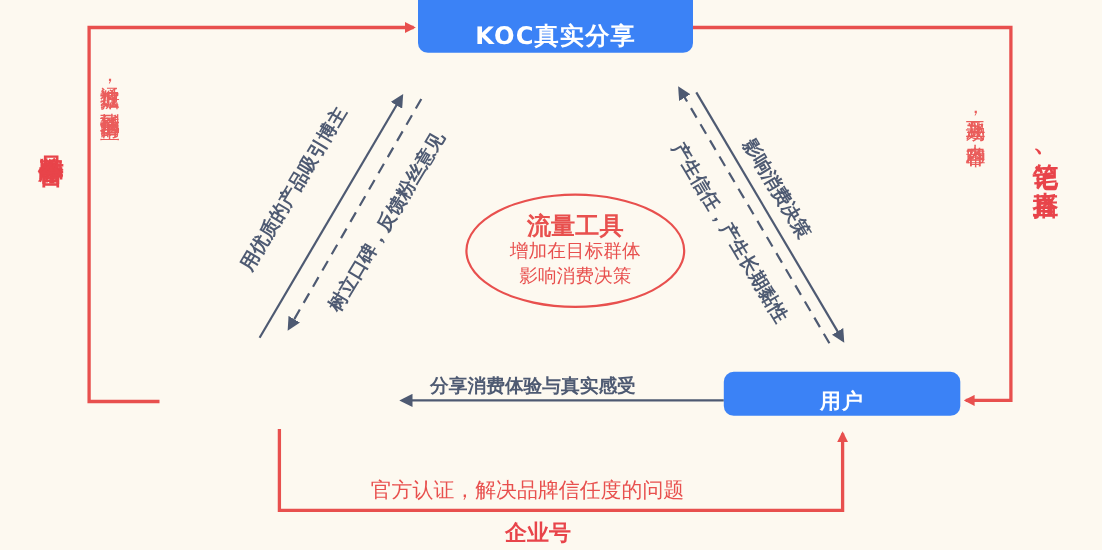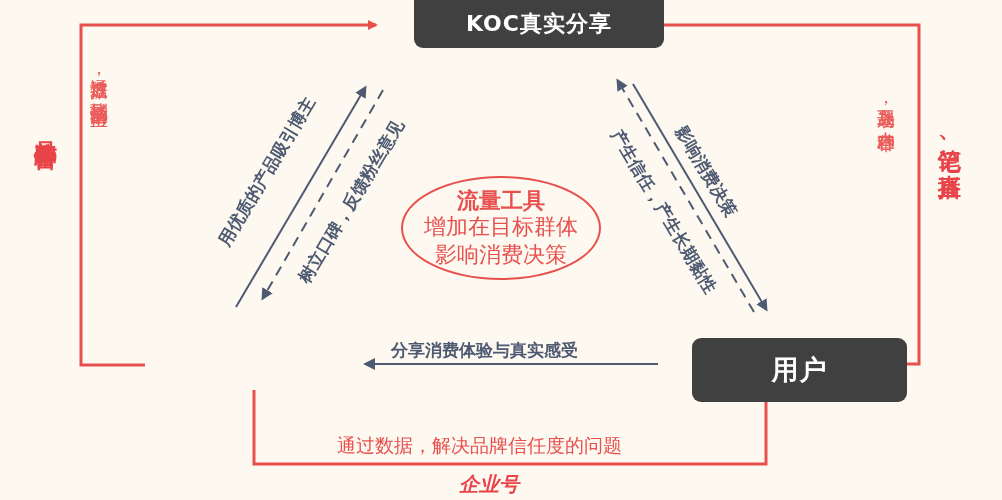--- a/index.html
+++ b/index.html
@@ -6,31 +6,30 @@
   body {
     width: 1002px; height: 500px; overflow: hidden;
     background: #fdf9f0;
     font-family: "DejaVu Sans", "Liberation Sans", sans-serif;
     position: relative;
   }
   .canvas { position: absolute; left: 0; top: 0; width: 1002px; height: 500px; }
   svg.lines { position: absolute; left: 0; top: 0; }
   .node {
     position: absolute;
-    background: #404040;
+    background: #3b82f6;
     border-radius: 9px;
     color: #ffffff;
     font-weight: bold;
-    display: flex; align-items: center; justify-content: center;
+    display: flex; align-items: flex-end; justify-content: center;
     letter-spacing: 1px;
-    margin-left: 34px;
   }
   #node-koc { left: 380px; top: 0px; width: 250px; height: 48px; font-size: 22px; border-radius: 0 0 9px 9px; }
   #node-brand { left: 145px; top: 338px; width: 217px; height: 52px; font-size: 21px; }
-  #node-user { left: 658px; top: 338px; width: 215px; height: 64px; font-size: 27px; }
+  #node-user { left: 658px; top: 338px; width: 215px; height: 40px; font-size: 19px; }
 
   .vtext {
     position: absolute;
     writing-mode: vertical-rl;
     text-orientation: upright;
     color: #e8504e;
     line-height: 1;
   }
   .v-bold { font-weight: bold; font-size: 23px; letter-spacing: 1px; color: #e8444a; }
   .v-thin { font-size: 18px; letter-spacing: 1px; color: #ea5d5b; }
@@ -47,34 +46,34 @@
     white-space: nowrap;
     transform-origin: center center;
   }
   #diag-left-1 { left: 182px; top: 160px; transform: rotate(-59deg); }
   #diag-left-2 { left: 258px; top: 190px; transform: rotate(-59deg); }
   #diag-right-1 { left: 655px; top: 160px; transform: rotate(59deg); }
   #diag-right-2 { left: 570px; top: 200px; transform: rotate(59deg); }
 
   .ellipse {
     position: absolute;
-    left: 401px; top: 176px; width: 200px; height: 104px;
+    left: 423px; top: 176px; width: 200px; height: 104px;
     border: 2px solid #e8504e;
     border-radius: 50%;
     box-sizing: border-box;
     display: flex; flex-direction: column; align-items: center; justify-content: center;
     color: #e8504e;
   }
   .ellipse .title { font-size: 22px; font-weight: bold; line-height: 1.15; }
-  .ellipse .line { font-size: 22px; line-height: 1.25; }
+  .ellipse .line { font-size: 17px; line-height: 1.25; }
 
   .htext { position: absolute; white-space: nowrap; text-align: right; }
   #share-text { left: 391px; top: 339px; font-size: 17px; font-weight: bold; color: #4e5a72; }
   #cert-text { left: 337px; top: 433px; font-size: 19px; color: #e8504e; }
-  #enterprise-text { left: 459px; top: 471px; font-size: 20px; font-weight: bold; color: #e8444a; font-style: italic; }
+  #enterprise-text { left: 459px; top: 471px; font-size: 20px; font-weight: bold; color: #e8444a; }
 </style>
 </head>
 <body>
 
 <div class="canvas">
 
   <svg class="lines" width="1002" height="500">
     <defs>
       <marker id="arrow-red" markerWidth="10" markerHeight="10" refX="8" refY="5" orient="auto" markerUnits="userSpaceOnUse">
         <path d="M0,0 L10,5 L0,10 Z" fill="#e8504e"></path>
@@ -118,15 +117,15 @@
   <div class="diag" id="diag-right-1">影响消费决策</div>
   <div class="diag" id="diag-right-2">产生信任，产生长期黏性</div>
 
   <div class="ellipse">
     <div class="title">流量工具</div>
     <div class="line">增加在目标群体</div>
     <div class="line">影响消费决策</div>
   </div>
 
   <div class="htext" id="share-text">分享消费体验与真实感受</div>
-  <div class="htext" id="cert-text">通过数据，解决品牌信任度的问题</div>
+  <div class="htext" id="cert-text">官方认证，解决品牌信任度的问题</div>
   <div class="htext" id="enterprise-text">企业号</div>
 </div>
 
 </body></html>

